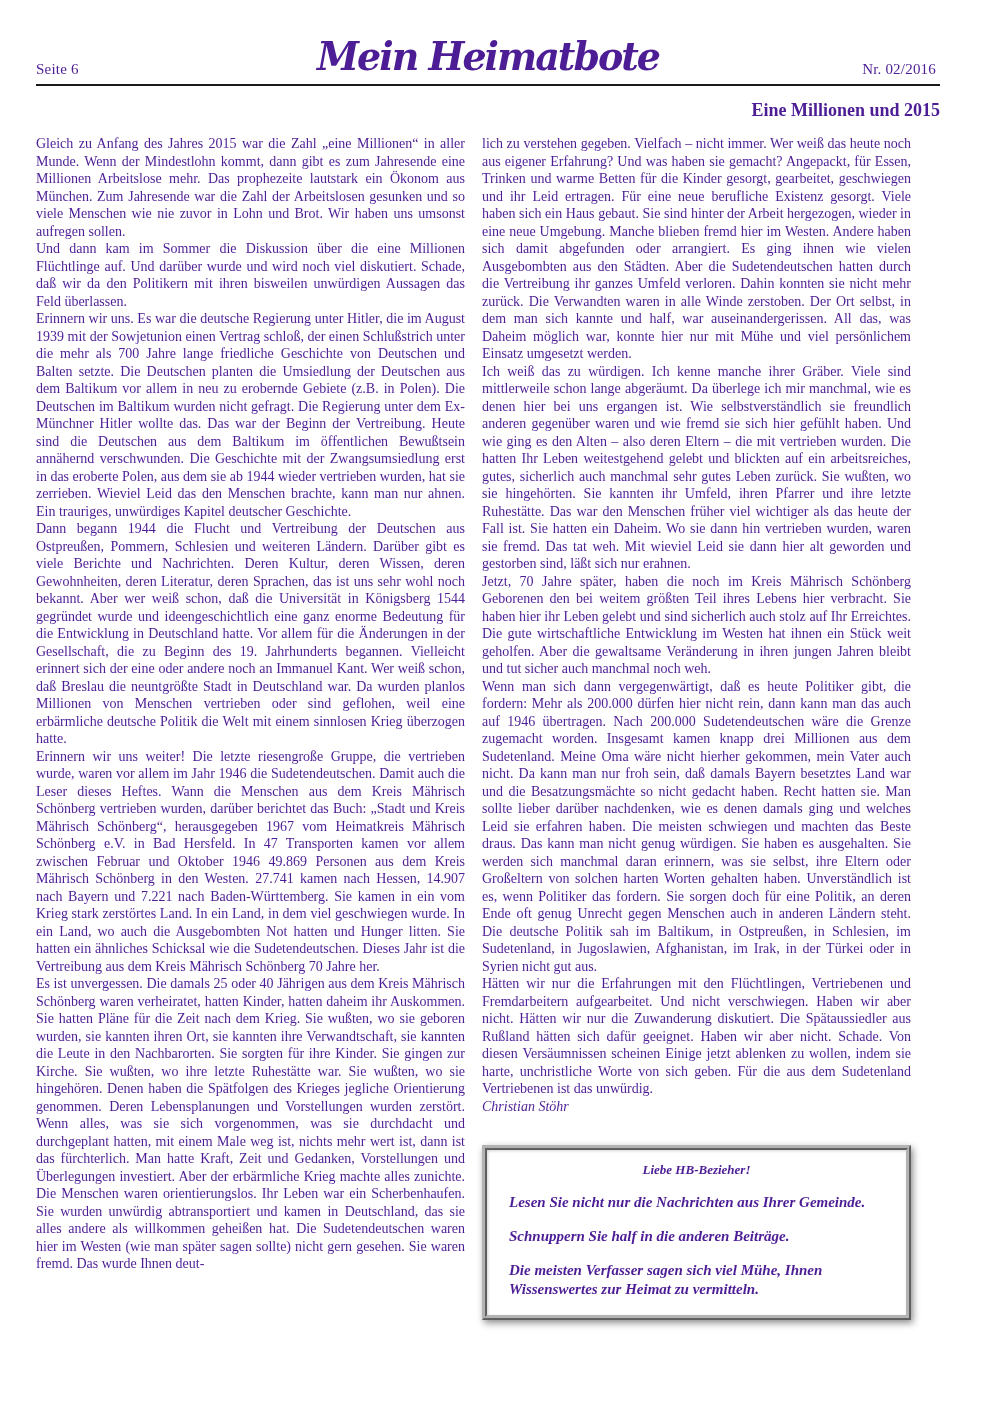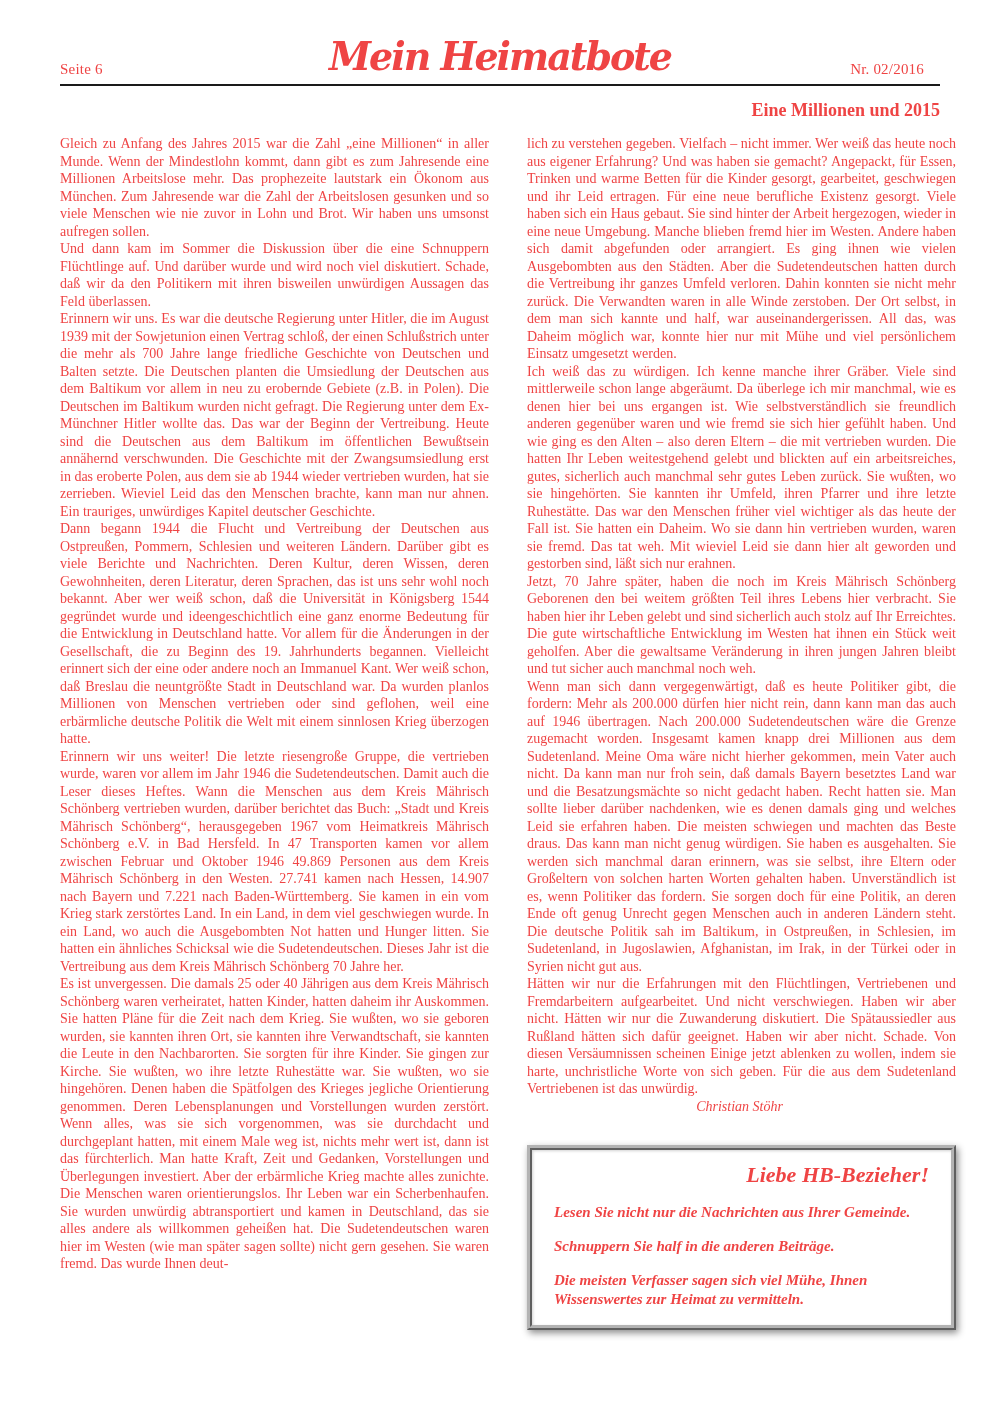--- a/index.html
+++ b/index.html
@@ -7,38 +7,38 @@
     padding: 0;
     background: #e9e9e9;
   }
   .page {
     position: relative;
     width: 1000px;
     height: 1412px;
     margin: 0 auto;
     background: #ffffff;
     box-sizing: border-box;
-    padding: 34px 60px 30px 60px;
+    padding: 34px 60px 30px 36px;
     font-family: "Liberation Serif", serif;
-    color: #ef4444;
+    color: #4c1d95;
     overflow: hidden;
   }
   
   .masthead {
     position: relative;
     height: 46px;
   }
   .page-num, .issue {
     position: absolute;
     bottom: 2px;
     font-size: 15px;
     letter-spacing: 0.2px;
   }
   .page-num { left: 0; }
-  .issue { right: 16px; margin-left: 31px; }
+  .issue { right: 4px; margin-left: 31px; }
   .logo {
     display: block;
     text-align: center;
     font-family: "DejaVu Serif", serif;
     font-weight: bold;
     font-style: italic;
     font-size: 38px;
     line-height: 44px;
     letter-spacing: -2px;
     transform: scaleY(1.05);
@@ -50,55 +50,55 @@
   }
   
   .article-title {
     text-align: right;
     font-size: 18px;
     font-weight: bold;
     margin: 14px 0 14px 0;
   }
   .columns {
     display: flex;
-    gap: 38px;
+    gap: 17px;
   }
   .col {
     width: 429px;
     flex: 0 0 429px;
   }
   .col p.body-para {
     margin: 0;
     font-size: 14px;
     line-height: 17.5px;
     text-align: justify;
     hyphens: auto;
     -webkit-hyphens: auto;
   }
   .signature {
     margin: 0;
     font-size: 14px;
     line-height: 17.5px;
     font-style: italic;
-    text-align: center;
+    text-align: left;
     padding-right: 4px;
   }
   
   .notice-box {
     margin-top: 30px;
     border: 5px ridge #b3b3b3;
     box-shadow: 2px 3px 7px rgba(0,0,0,0.45), inset 1px 1px 3px rgba(0,0,0,0.18);
     background: #ffffff;
     padding: 12px 22px 16px 22px;
     box-sizing: border-box;
   }
   .notice-title {
     margin: 0 0 10px 0;
-    text-align: right;
-    font-size: 22px;
+    text-align: center;
+    font-size: 13px;
     font-weight: bold;
     font-style: italic;
   }
   .notice-box p.notice-line {
     margin: 15px 0 0 0;
     font-size: 15px;
     line-height: 19px;
     font-weight: bold;
     font-style: italic;
     text-align: left;
@@ -115,21 +115,21 @@
     <span class="issue">Nr. 02/2016</span>
   </header>
 
   <hr class="rule">
 
   <h1 class="article-title">Eine Millionen und 2015</h1>
 
   <div class="columns">
     <div class="col">
         <p class="body-para">Gleich zu Anfang des Jahres 2015 war die Zahl „eine Millionen“ in aller Munde. Wenn der Mindestlohn kommt, dann gibt es zum Jahresende eine Millionen Arbeitslose mehr. Das prophezeite lautstark ein Ökonom aus München. Zum Jahresende war die Zahl der Arbeitslosen gesunken und so viele Menschen wie nie zuvor in Lohn und Brot. Wir haben uns umsonst aufregen sollen.</p>
-        <p class="body-para">Und dann kam im Sommer die Diskussion über die eine Schnuppern Flüchtlinge auf. Und darüber wurde und wird noch viel diskutiert. Schade, daß wir da den Politikern mit ihren bisweilen unwürdigen Aussagen das Feld überlassen.</p>
+        <p class="body-para">Und dann kam im Sommer die Diskussion über die eine Millionen Flüchtlinge auf. Und darüber wurde und wird noch viel diskutiert. Schade, daß wir da den Politikern mit ihren bisweilen unwürdigen Aussagen das Feld überlassen.</p>
         <p class="body-para">Erinnern wir uns. Es war die deutsche Regierung unter Hitler, die im August 1939 mit der Sowjetunion einen Vertrag schloß, der einen Schlußstrich unter die mehr als 700 Jahre lange friedliche Geschichte von Deutschen und Balten setzte. Die Deutschen planten die Umsiedlung der Deutschen aus dem Baltikum vor allem in neu zu erobernde Gebiete (z.B. in Polen). Die Deutschen im Baltikum wurden nicht gefragt. Die Regierung unter dem Ex-Münchner Hitler wollte das. Das war der Beginn der Vertreibung. Heute sind die Deutschen aus dem Baltikum im öffentlichen Bewußtsein annähernd verschwunden. Die Geschichte mit der Zwangsumsiedlung erst in das eroberte Polen, aus dem sie ab 1944 wieder vertrieben wurden, hat sie zerrieben. Wieviel Leid das den Menschen brachte, kann man nur ahnen. Ein trauriges, unwürdiges Kapitel deutscher Geschichte.</p>
         <p class="body-para">Dann begann 1944 die Flucht und Vertreibung der Deutschen aus Ostpreußen, Pommern, Schlesien und weiteren Ländern. Darüber gibt es viele Berichte und Nachrichten. Deren Kultur, deren Wissen, deren Gewohnheiten, deren Literatur, deren Sprachen, das ist uns sehr wohl noch bekannt. Aber wer weiß schon, daß die Universität in Königsberg 1544 gegründet wurde und ideengeschichtlich eine ganz enorme Bedeutung für die Entwicklung in Deutschland hatte. Vor allem für die Änderungen in der Gesellschaft, die zu Beginn des 19. Jahrhunderts begannen. Vielleicht erinnert sich der eine oder andere noch an Immanuel Kant. Wer weiß schon, daß Breslau die neuntgrößte Stadt in Deutschland war. Da wurden planlos Millionen von Menschen vertrieben oder sind geflohen, weil eine erbärmliche deutsche Politik die Welt mit einem sinnlosen Krieg überzogen hatte.</p>
         <p class="body-para">Erinnern wir uns weiter! Die letzte riesengroße Gruppe, die vertrieben wurde, waren vor allem im Jahr 1946 die Sudetendeutschen. Damit auch die Leser dieses Heftes. Wann die Menschen aus dem Kreis Mährisch Schönberg vertrieben wurden, darüber berichtet das Buch: „Stadt und Kreis Mährisch Schönberg“, herausgegeben 1967 vom Heimatkreis Mährisch Schönberg e.V. in Bad Hersfeld. In 47 Transporten kamen vor allem zwischen Februar und Oktober 1946 49.869 Personen aus dem Kreis Mährisch Schönberg in den Westen. 27.741 kamen nach Hessen, 14.907 nach Bayern und 7.221 nach Baden-Württemberg. Sie kamen in ein vom Krieg stark zerstörtes Land. In ein Land, in dem viel geschwiegen wurde. In ein Land, wo auch die Ausgebombten Not hatten und Hunger litten. Sie hatten ein ähnliches Schicksal wie die Sudetendeutschen. Dieses Jahr ist die Vertreibung aus dem Kreis Mährisch Schönberg 70 Jahre her.</p>
         <p class="body-para">Es ist unvergessen. Die damals 25 oder 40 Jährigen aus dem Kreis Mährisch Schönberg waren verheiratet, hatten Kinder, hatten daheim ihr Auskommen. Sie hatten Pläne für die Zeit nach dem Krieg. Sie wußten, wo sie geboren wurden, sie kannten ihren Ort, sie kannten ihre Verwandtschaft, sie kannten die Leute in den Nachbarorten. Sie sorgten für ihre Kinder. Sie gingen zur Kirche. Sie wußten, wo ihre letzte Ruhestätte war. Sie wußten, wo sie hingehören. Denen haben die Spätfolgen des Krieges jegliche Orientierung genommen. Deren Lebensplanungen und Vorstellungen wurden zerstört. Wenn alles, was sie sich vorgenommen, was sie durchdacht und durchgeplant hatten, mit einem Male weg ist, nichts mehr wert ist, dann ist das fürchterlich. Man hatte Kraft, Zeit und Gedanken, Vorstellungen und Überlegungen investiert. Aber der erbärmliche Krieg machte alles zunichte. Die Menschen waren orientierungslos. Ihr Leben war ein Scherbenhaufen. Sie wurden unwürdig abtransportiert und kamen in Deutschland, das sie alles andere als willkommen geheißen hat. Die Sudetendeutschen waren hier im Westen (wie man später sagen sollte) nicht gern gesehen. Sie waren fremd. Das wurde Ihnen deut-</p>
       </div>
 
     <div class="col">
       <div>
           <p class="body-para">lich zu verstehen gegeben. Vielfach – nicht immer. Wer weiß das heute noch aus eigener Erfahrung? Und was haben sie gemacht? Angepackt, für Essen, Trinken und warme Betten für die Kinder gesorgt, gearbeitet, geschwiegen und ihr Leid ertragen. Für eine neue berufliche Existenz gesorgt. Viele haben sich ein Haus gebaut. Sie sind hinter der Arbeit hergezogen, wieder in eine neue Umgebung. Manche blieben fremd hier im Westen. Andere haben sich damit abgefunden oder arrangiert. Es ging ihnen wie vielen Ausgebombten aus den Städten. Aber die Sudetendeutschen hatten durch die Vertreibung ihr ganzes Umfeld verloren. Dahin konnten sie nicht mehr zurück. Die Verwandten waren in alle Winde zerstoben. Der Ort selbst, in dem man sich kannte und half, war auseinandergerissen. All das, was Daheim möglich war, konnte hier nur mit Mühe und viel persönlichem Einsatz umgesetzt werden.</p>
           <p class="body-para">Ich weiß das zu würdigen. Ich kenne manche ihrer Gräber. Viele sind mittlerweile schon lange abgeräumt. Da überlege ich mir manchmal, wie es denen hier bei uns ergangen ist. Wie selbstverständlich sie freundlich anderen gegenüber waren und wie fremd sie sich hier gefühlt haben. Und wie ging es den Alten – also deren Eltern – die mit vertrieben wurden. Die hatten Ihr Leben weitestgehend gelebt und blickten auf ein arbeitsreiches, gutes, sicherlich auch manchmal sehr gutes Leben zurück. Sie wußten, wo sie hingehörten. Sie kannten ihr Umfeld, ihren Pfarrer und ihre letzte Ruhestätte. Das war den Menschen früher viel wichtiger als das heute der Fall ist. Sie hatten ein Daheim. Wo sie dann hin vertrieben wurden, waren sie fremd. Das tat weh. Mit wieviel Leid sie dann hier alt geworden und gestorben sind, läßt sich nur erahnen.</p>

